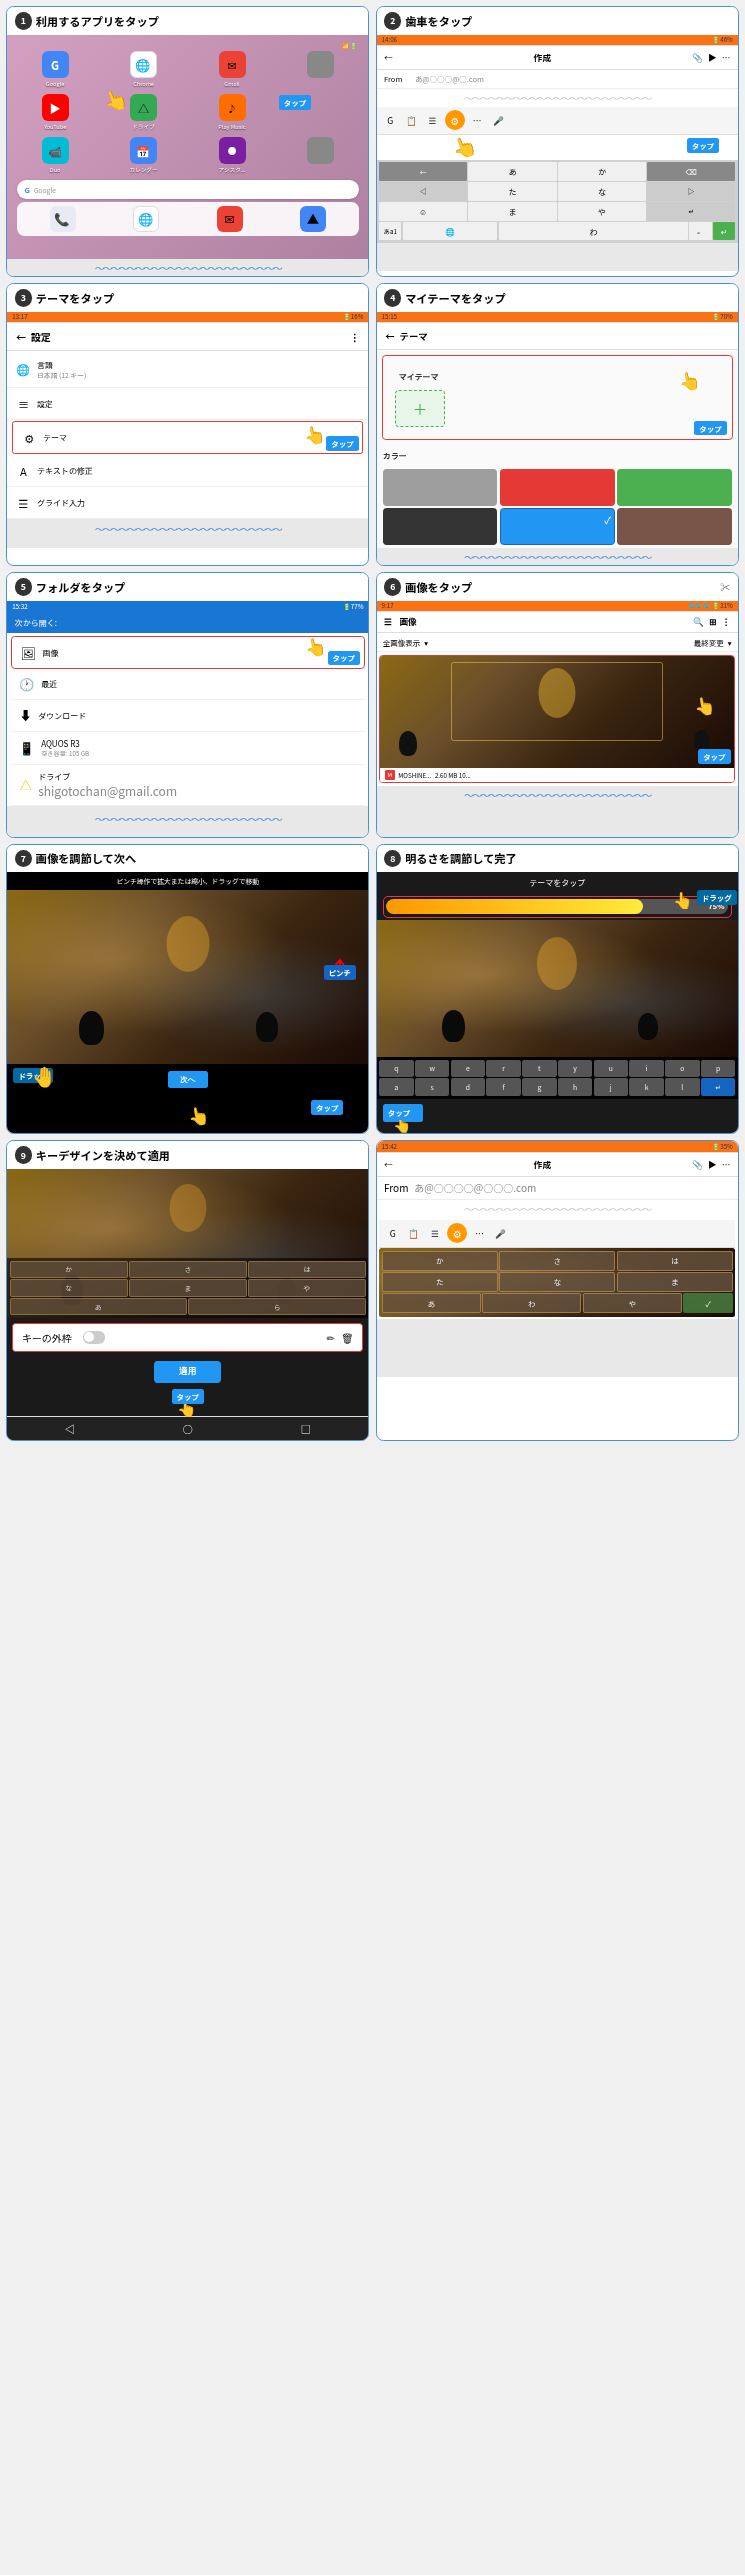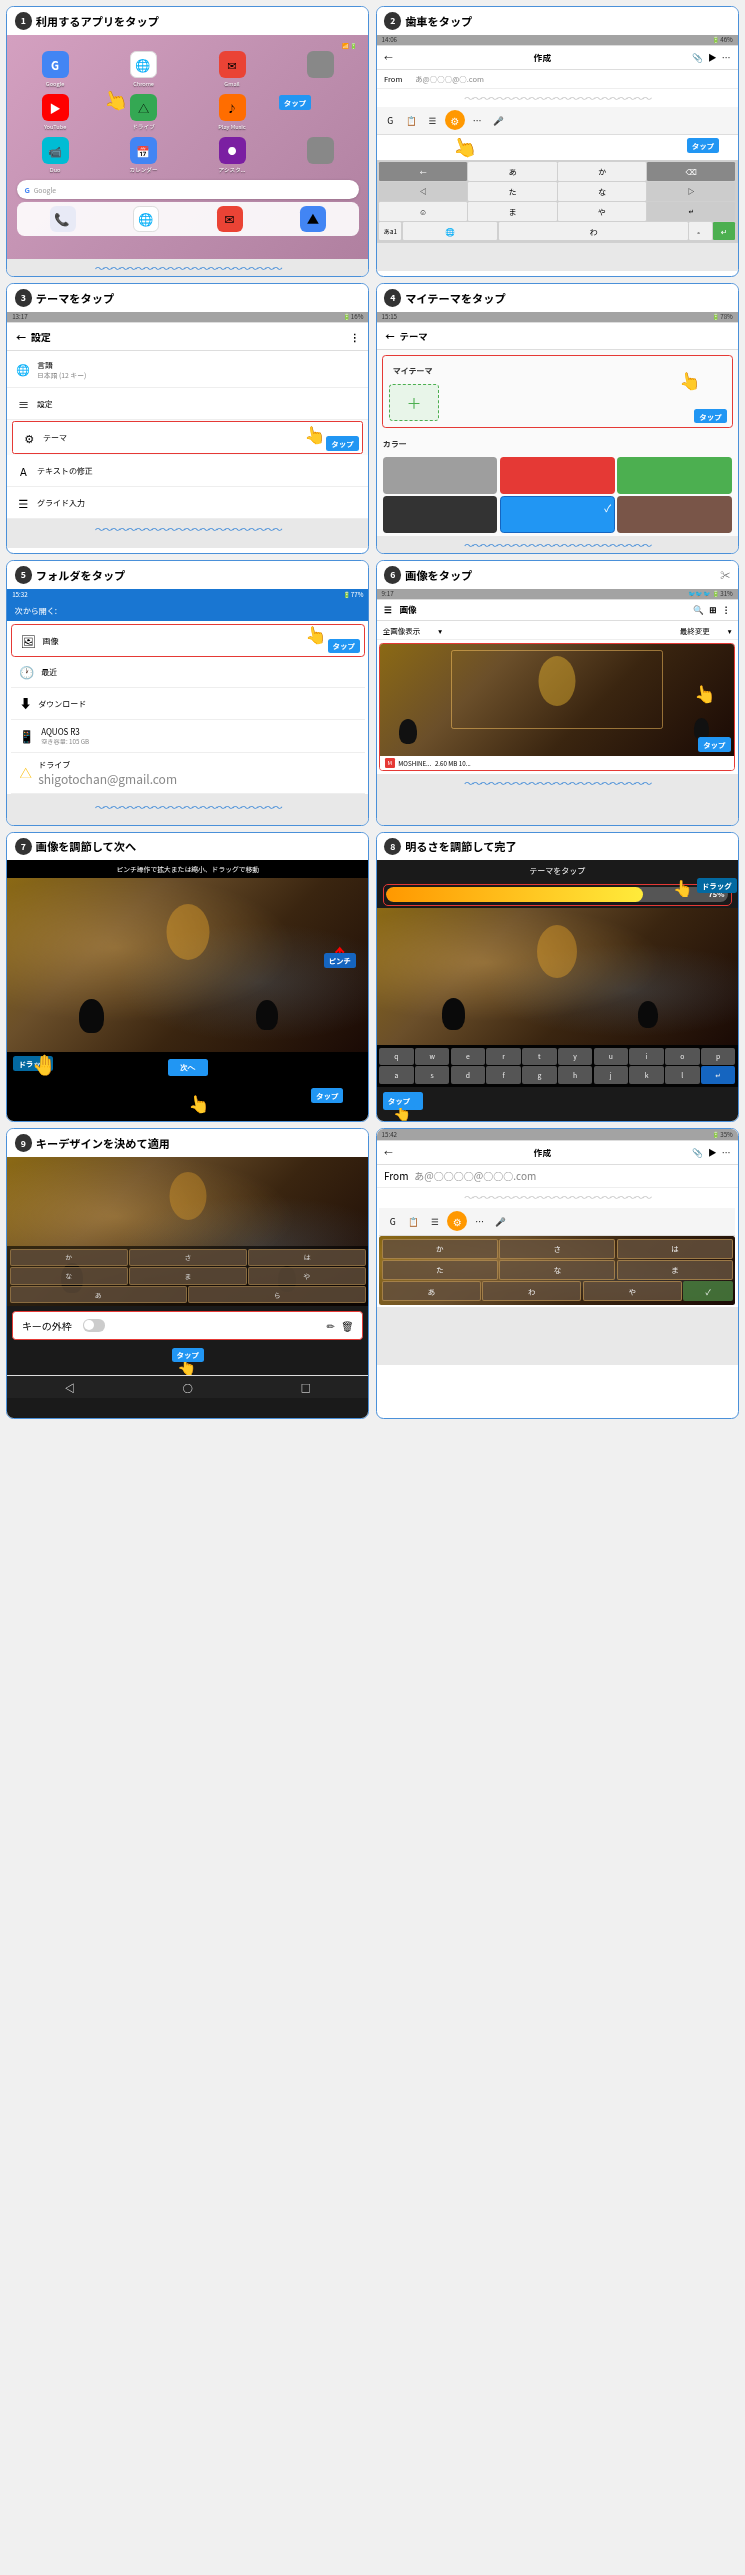--- a/index.html
+++ b/index.html
@@ -57,21 +57,21 @@
       background: #222;
       color: #fff;
       font-size: 6.2px;
       padding: 1.2px 5px;
       display: flex;
       justify-content: space-between;
       align-items: center;
       height: 11.2px;
     }
     .status-bar-light {
-      background: #a3a3a3;
+      background: #f97316;
       color: #333;
       font-size: 6.2px;
       padding: 1.2px 5px;
       display: flex;
       justify-content: space-between;
       align-items: center;
       height: 11.2px;
       border-bottom: 0.6px solid #ddd;
     }
 
@@ -653,21 +653,21 @@
       <div class="theme-screen">
         <div class="status-bar-light">
           <span>15:15</span>
           <span>🔋78%</span>
         </div>
         <div class="theme-header">
           <span>←</span>
           <span>テーマ</span>
         </div>
 
-        <div style="margin:5px;border:1.9px solid #e53935;border-radius:3.7px;padding:4px;position:relative;">
+        <div style="margin:5px;border:1.9px solid #e53935;border-radius:3.7px;padding:10px;position:relative;">
           <div class="theme-section">マイテーマ</div>
 
           <div style="width:50px;height:37px;background:#e8f5e9;border:1.2px dashed #4caf50;border-radius:3.7px;display:flex;align-items:center;justify-content:center;font-size:15px;margin:2.5px;position:relative;">
             <span style="color:#4caf50;font-size:15px;">＋</span>
           </div>
 
           <div style="position:absolute;right:31px;top:12.4px;font-size:17.4px;transform:rotate(-10deg);">👆</div>
           <div class="tap-btn" style="position:absolute;right:5px;bottom:3.7px;">タップ</div>
         </div>
 
@@ -751,21 +751,21 @@
           <span>🐦🐦🐦 🔋31%</span>
         </div>
         <div class="images-toolbar">
           <span>☰</span>
           <span style="margin-left:2.5px;">画像</span>
           <span style="margin-left:auto;">🔍</span>
           <span>⊞</span>
           <span>⋮</span>
         </div>
 
-        <div style="display:flex;padding:3.7px 6.2px;gap:18px;border-bottom:0.6px solid #eee;font-size:7.5px;align-items:center;">
+        <div style="display:flex;padding:3.7px 6.2px;gap:4px;border-bottom:0.6px solid #eee;font-size:7.5px;align-items:center;">
           <span>全画像表示</span>
           <span>▾</span>
           <span style="margin-left:auto;">最終変更</span>
           <span>▾</span>
         </div>
 
         <div style="padding:2.5px;position:relative;">
           <div style="border:1.9px solid #e53935;border-radius:3.7px;overflow:hidden;position:relative;">
 
             <div style="width:100%;height:112px;background:linear-gradient(135deg, #8B6914 0%, #6B4F2A 30%, #3a2510 60%, #1a0a05 100%);position:relative;overflow:hidden;">
@@ -930,20 +930,23 @@
         <div style="background:#fff;margin:5px;border:1.9px solid #e53935;border-radius:3.7px;padding:6.2px 8.7px;display:flex;align-items:center;gap:6.2px;">
           <span>キーの外枠</span>
 
           <div style="width:22.4px;height:12.4px;background:#ccc;border-radius:6.2px;position:relative;margin-left:5px;">
             <div style="position:absolute;top:1.2px;left:1.2px;width:10px;height:10px;background:#fff;border-radius:50%;"></div>
           </div>
           <span style="margin-left:auto;">✏</span>
           <span>🗑</span>
         </div>
 
+        <div style="display:flex;justify-content:center;padding:3.7px;">
+          <button class="apply-btn">適用</button>
+        </div>
 
         <div style="display:flex;justify-content:center;padding:2.5px;position:relative;">
           <div class="tap-btn" style="position:relative;">タップ</div>
           <div style="position:absolute;bottom:-12.4px;left:50%;transform:translateX(-50%);font-size:16px;">👆</div>
         </div>
 
         <div class="nav-bar" style="background:#222;margin-top:10px;">
           <span style="color:#fff;">◁</span>
           <span style="color:#fff;">○</span>
           <span style="color:#fff;">□</span>

